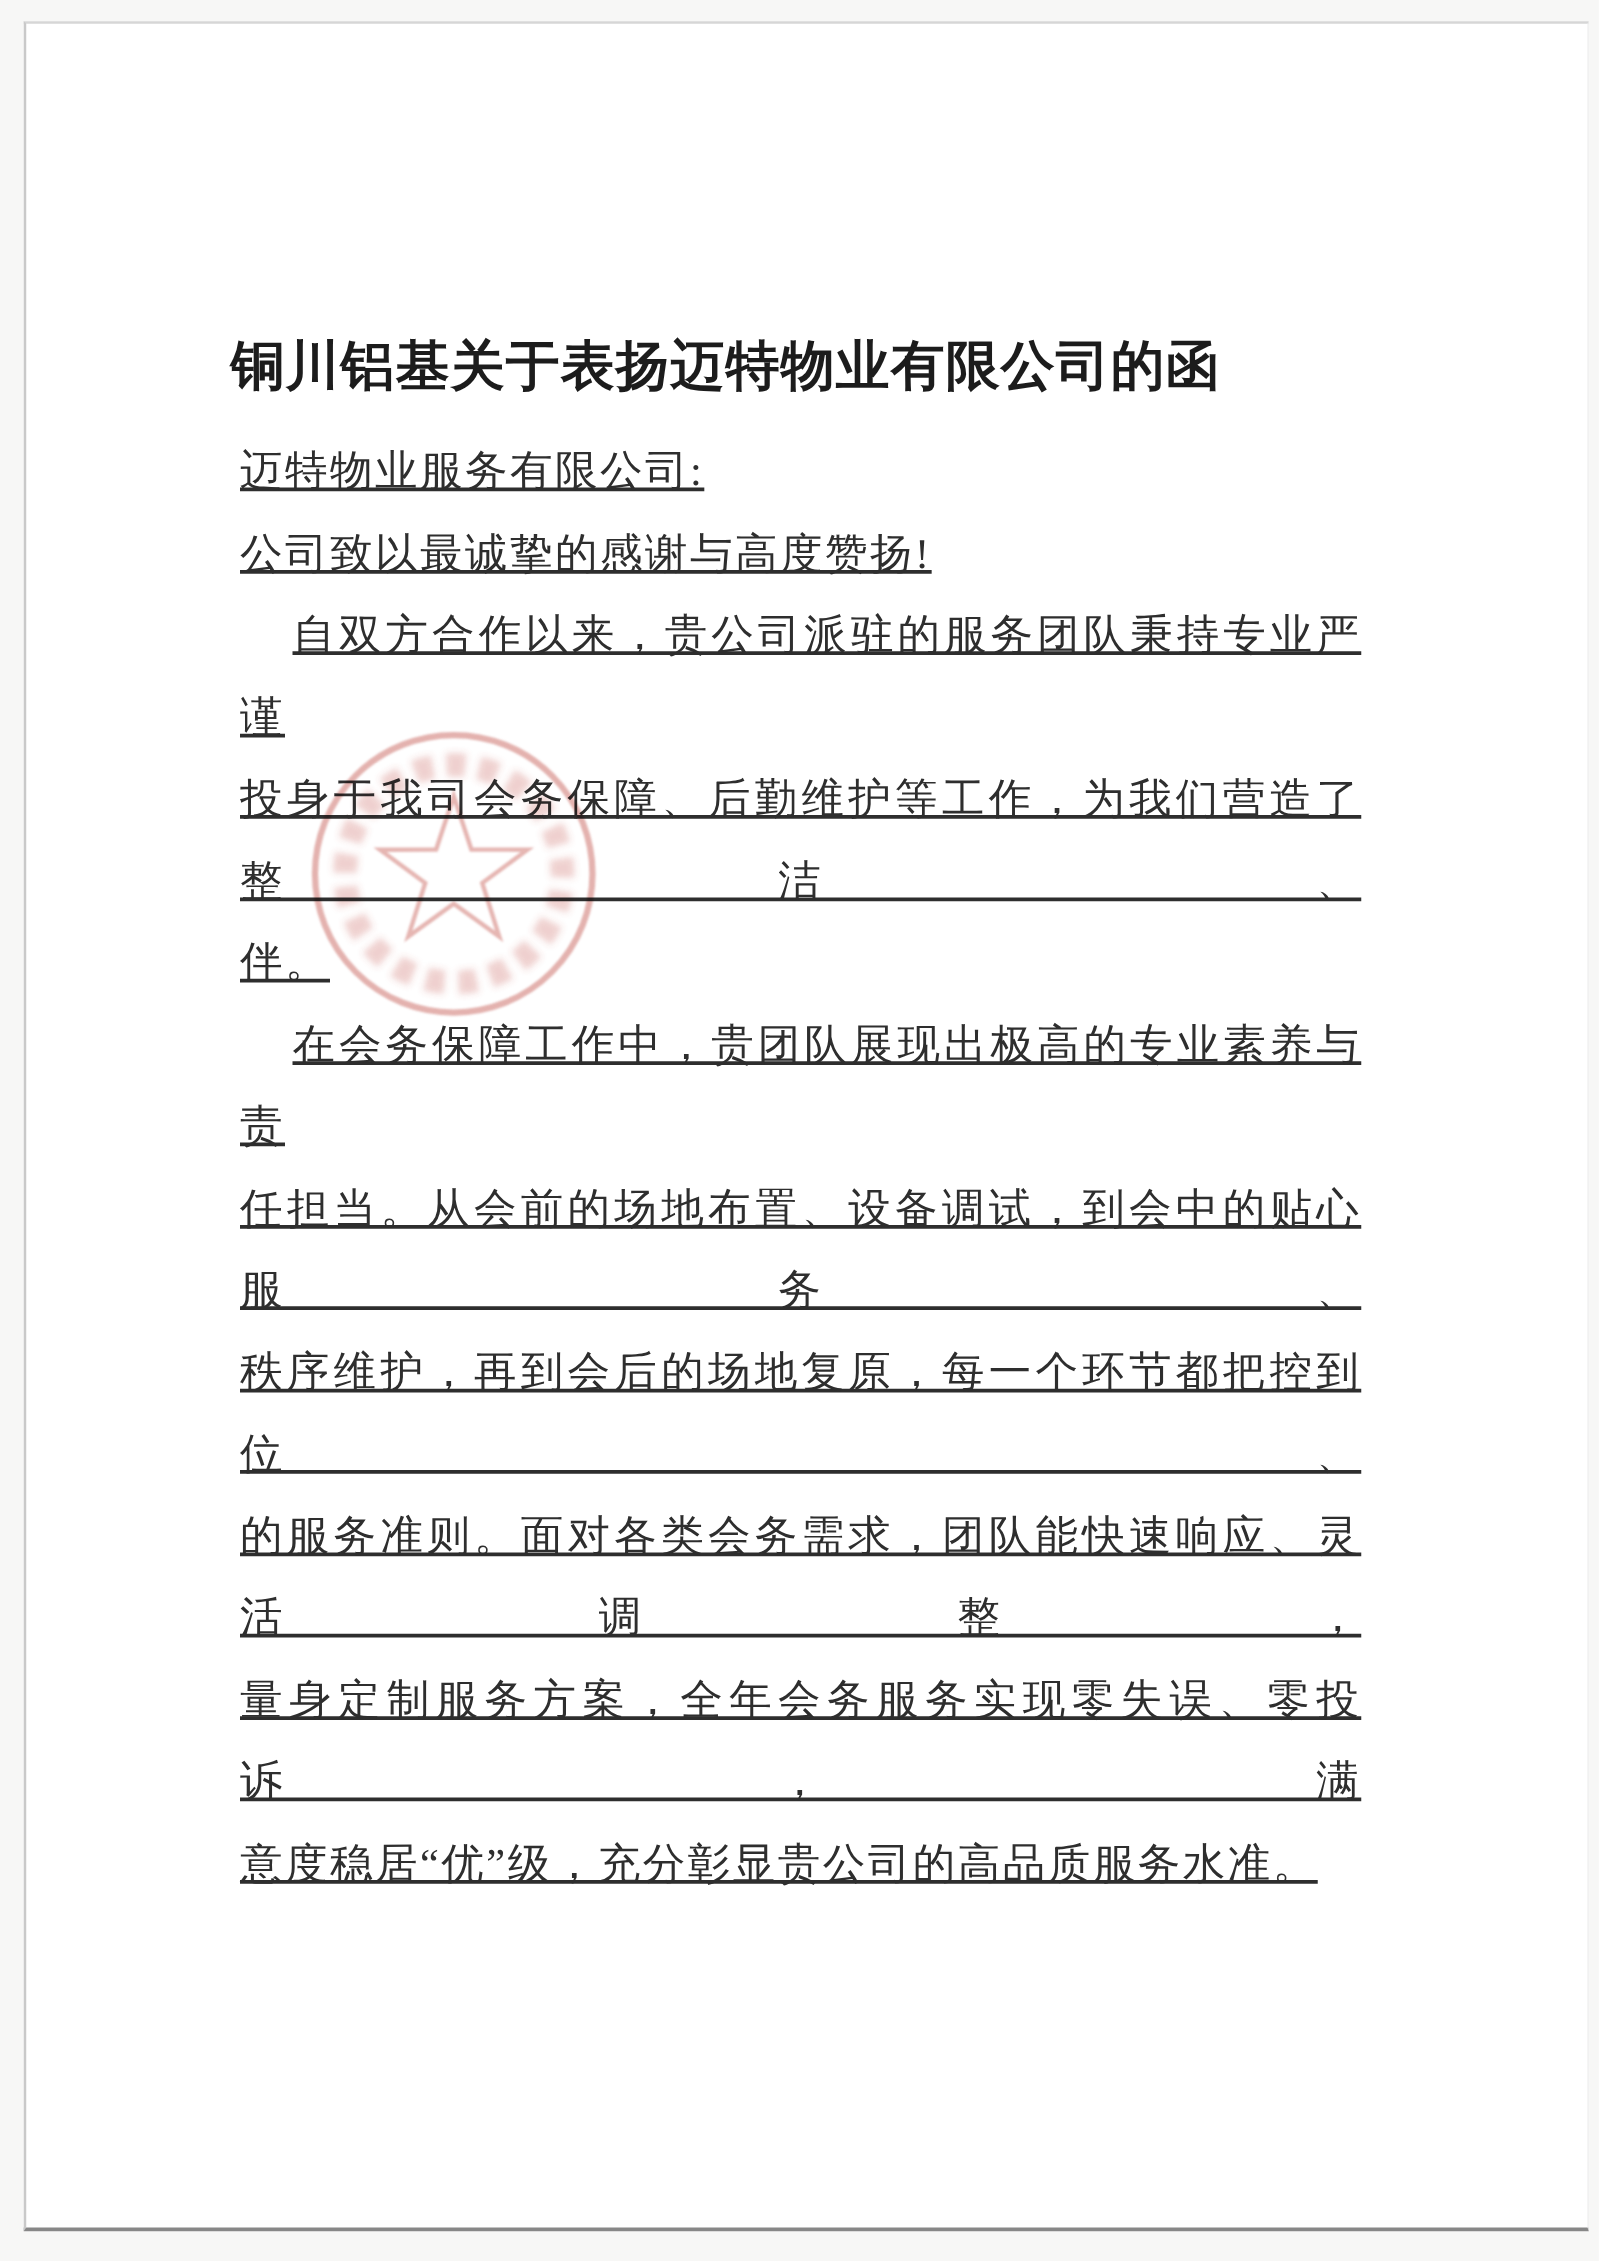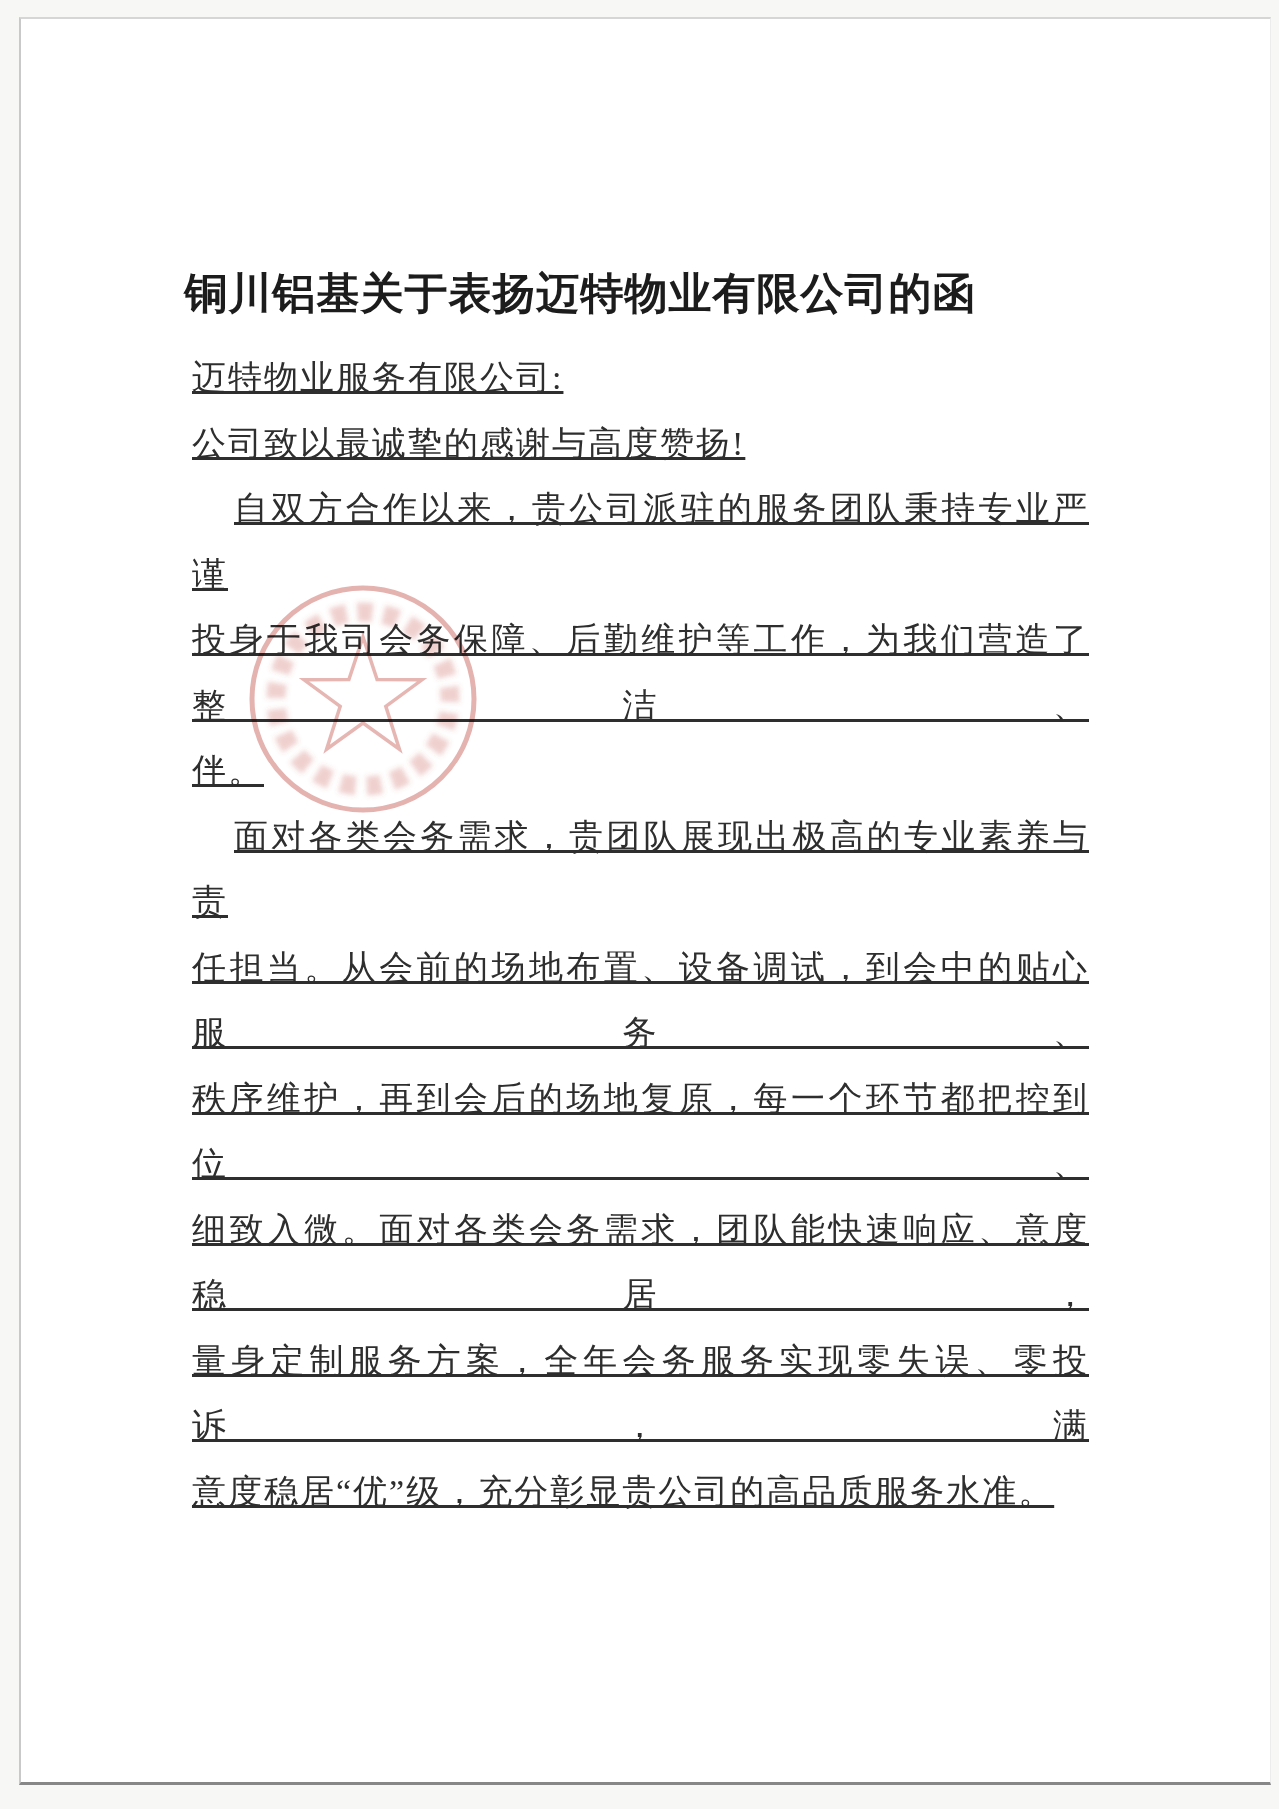--- a/index.html
+++ b/index.html
@@ -85,24 +85,24 @@
   <div class="page">
 
     <div class="title">铜川铝基关于表扬迈特物业有限公司的函</div>
 
     <div class="body-text">
         <div class="line">迈特物业服务有限公司:</div>
         <div class="line">公司致以最诚挚的感谢与高度赞扬!</div>
         <div class="line indent justify">自双方合作以来，贵公司派驻的服务团队秉持专业严谨</div>
         <div class="line justify">投身于我司会务保障、后勤维护等工作，为我们营造了整洁、</div>
         <div class="line">伴。</div>
-        <div class="line indent justify">面对各类会务需求，贵团队展现出极高的专业素养与责</div>
+        <div class="line indent justify">在会务保障工作中，贵团队展现出极高的专业素养与责</div>
         <div class="line justify">任担当。从会前的场地布置、设备调试，到会中的贴心服务、</div>
         <div class="line justify">秩序维护，再到会后的场地复原，每一个环节都把控到位、</div>
-        <div class="line justify">细致入微。面对各类会务需求，团队能快速响应、意度稳居，</div>
+        <div class="line justify">的服务准则。面对各类会务需求，团队能快速响应、灵活调整，</div>
         <div class="line justify">量身定制服务方案，全年会务服务实现零失误、零投诉，满</div>
         <div class="line">意度稳居“优”级，充分彰显贵公司的高品质服务水准。</div>
       </div>
 
     <svg class="seal" viewBox="-136 -136 272 272" aria-hidden="true">
 
       <circle class="ring" cx="0" cy="0" r="111" stroke-width="5" opacity="0.5"></circle>
 
       <g filter="url(#sealblur)">
         <circle class="chars" cx="0" cy="0" r="87" stroke-width="19" stroke-dasharray="15 11" transform="rotate(-8)"></circle>

